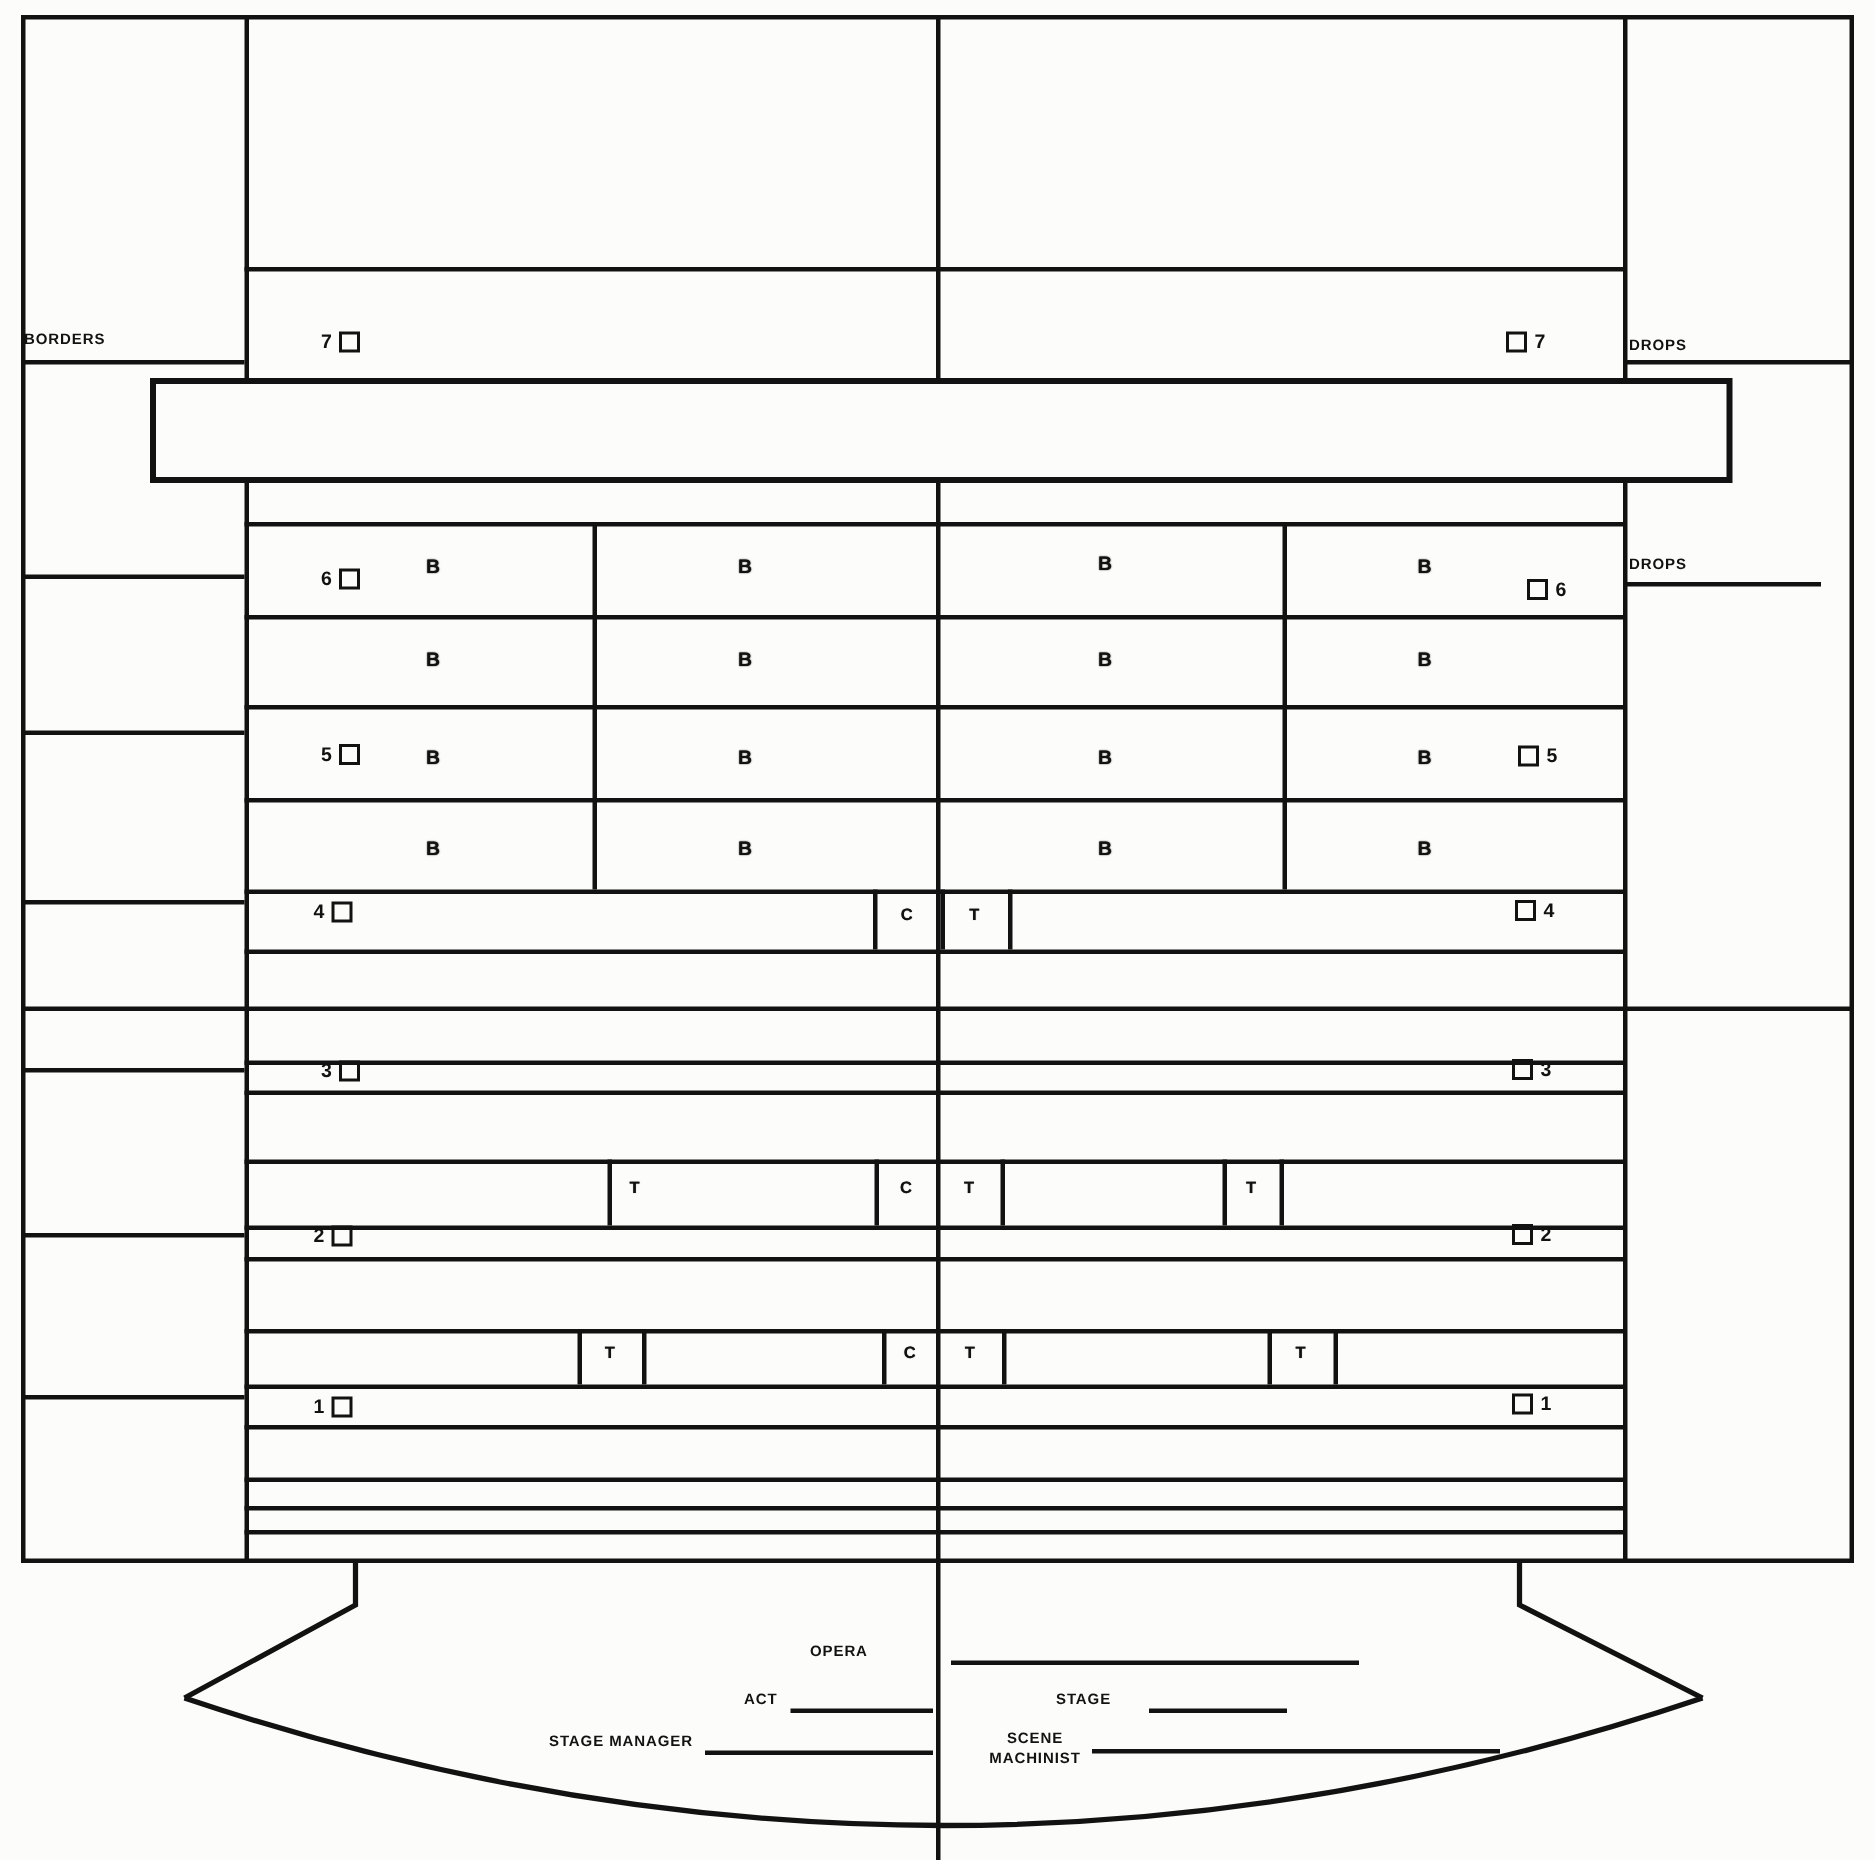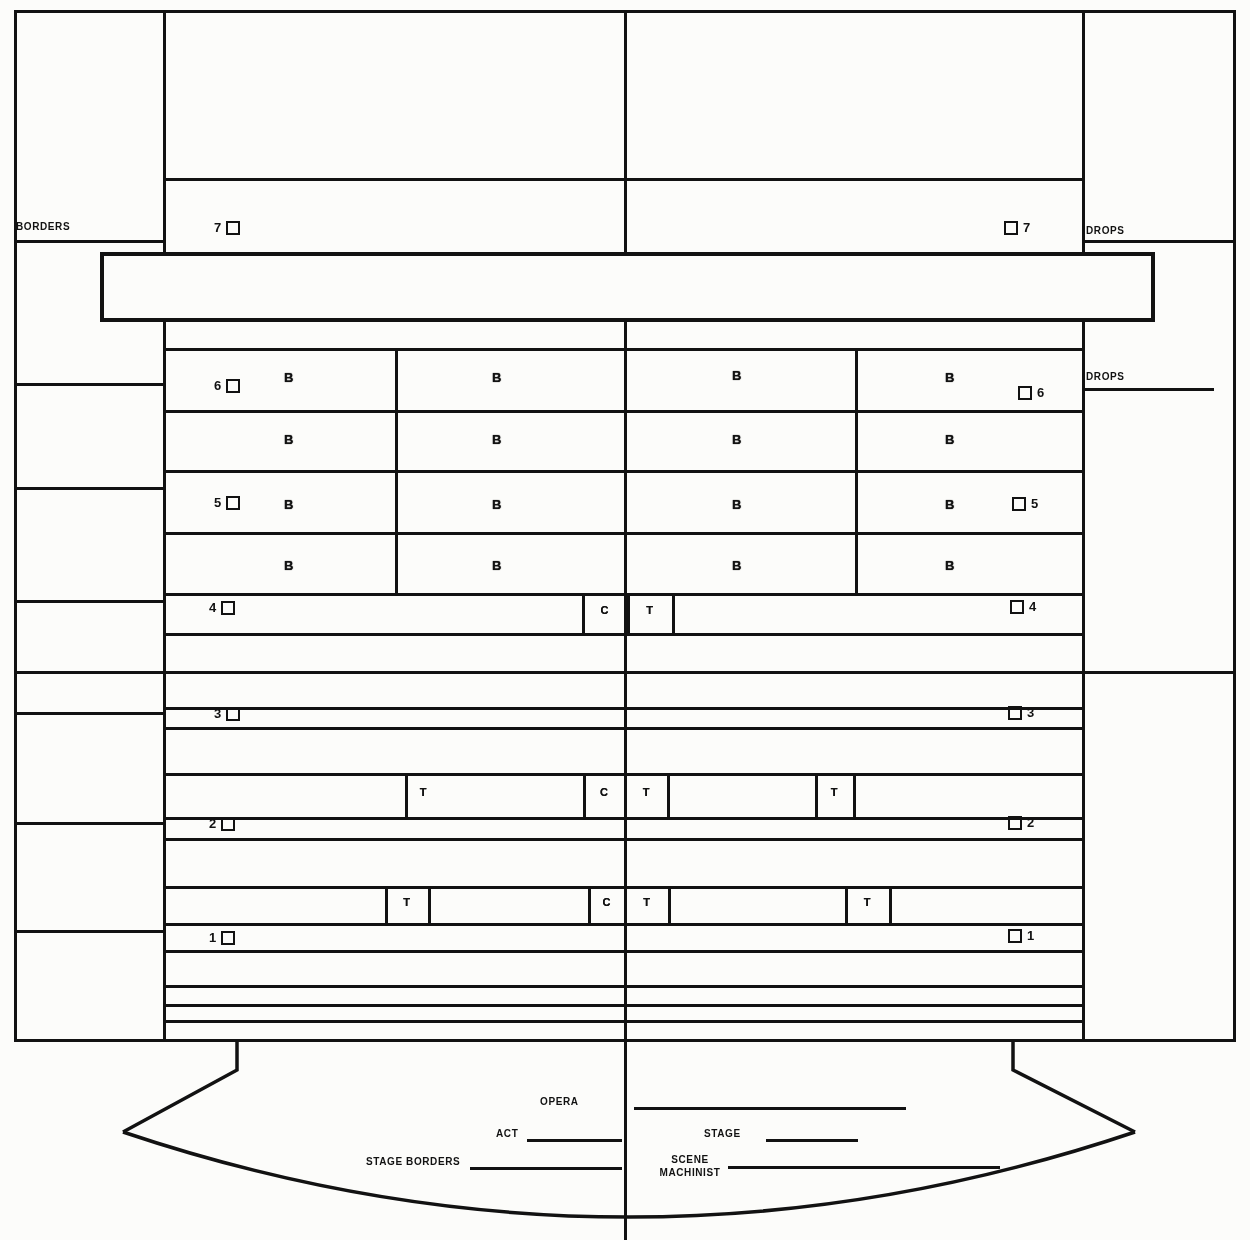--- a/index.html
+++ b/index.html
@@ -185,21 +185,21 @@
 
   <div class="ft" style="left:540px;width:84px;top:1096px;">OPERA</div>
   <div class="fl" style="left:634px;top:1107px;width:272px"></div>
 
   <div class="ft" style="left:496px;top:1128px">ACT</div>
   <div class="fl" style="left:527px;top:1139px;width:95px"></div>
 
   <div class="ft" style="left:704px;top:1128px">STAGE</div>
   <div class="fl" style="left:766px;top:1139px;width:92px"></div>
 
-  <div class="ft" style="left:366px;top:1156px">STAGE BORDERS</div>
+  <div class="ft" style="left:366px;top:1156px">STAGE MANAGER</div>
   <div class="fl" style="left:470px;top:1167px;width:152px"></div>
 
   <div class="ft" style="left:655px;top:1153px;width:70px;text-align:center;line-height:13px">
     <div>SCENE</div>
     <div>MACHINIST</div>
   </div>
   <div class="fl" style="left:728px;top:1166px;width:272px"></div>
 
 </div>
 

